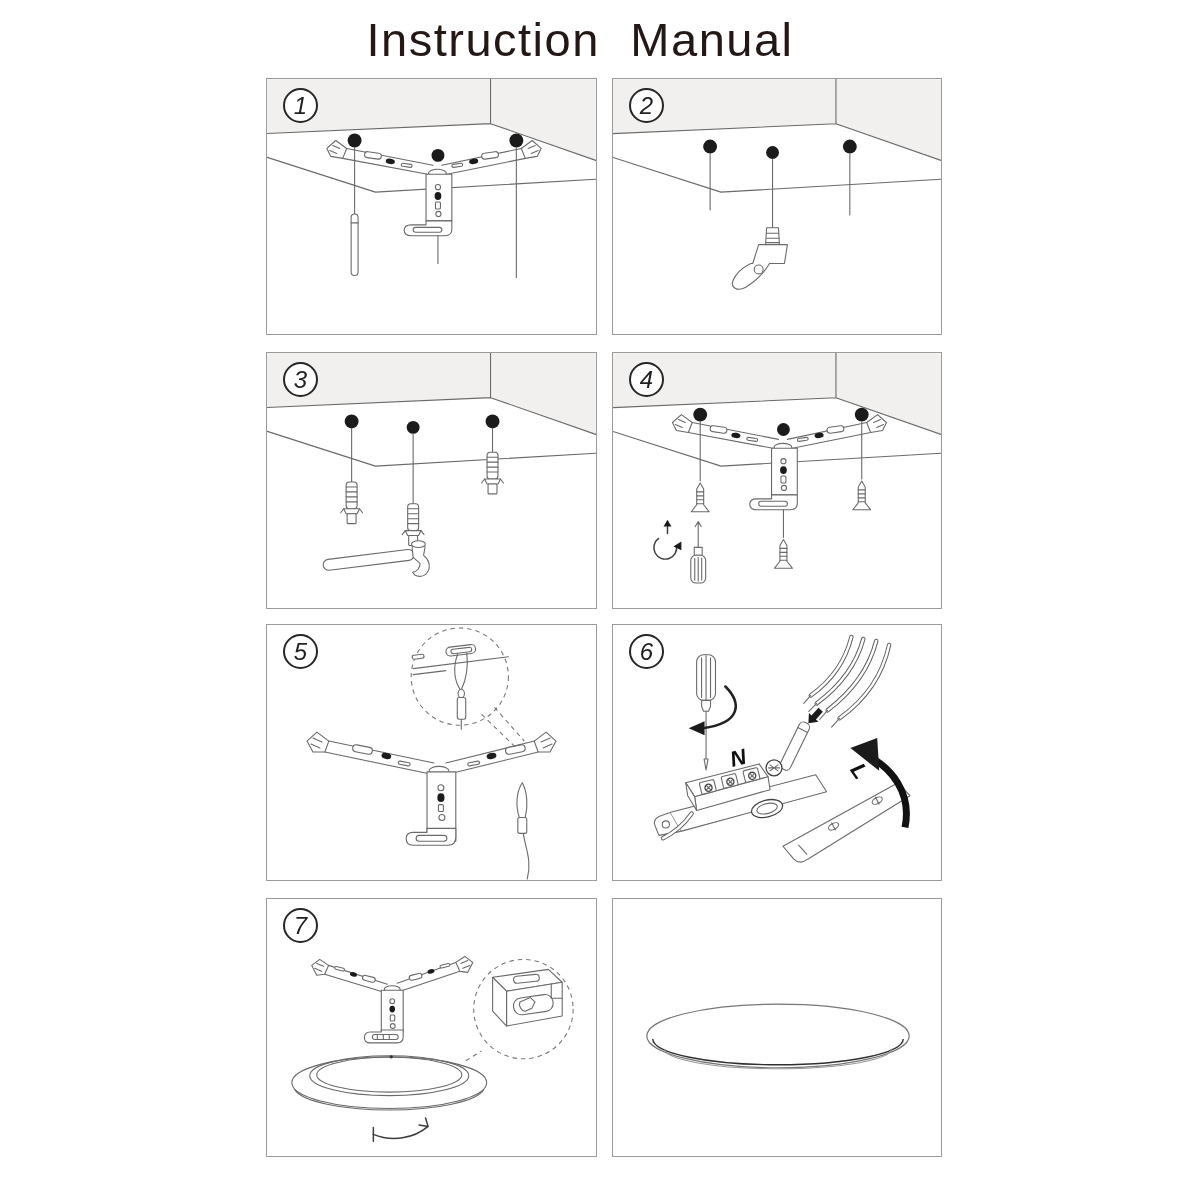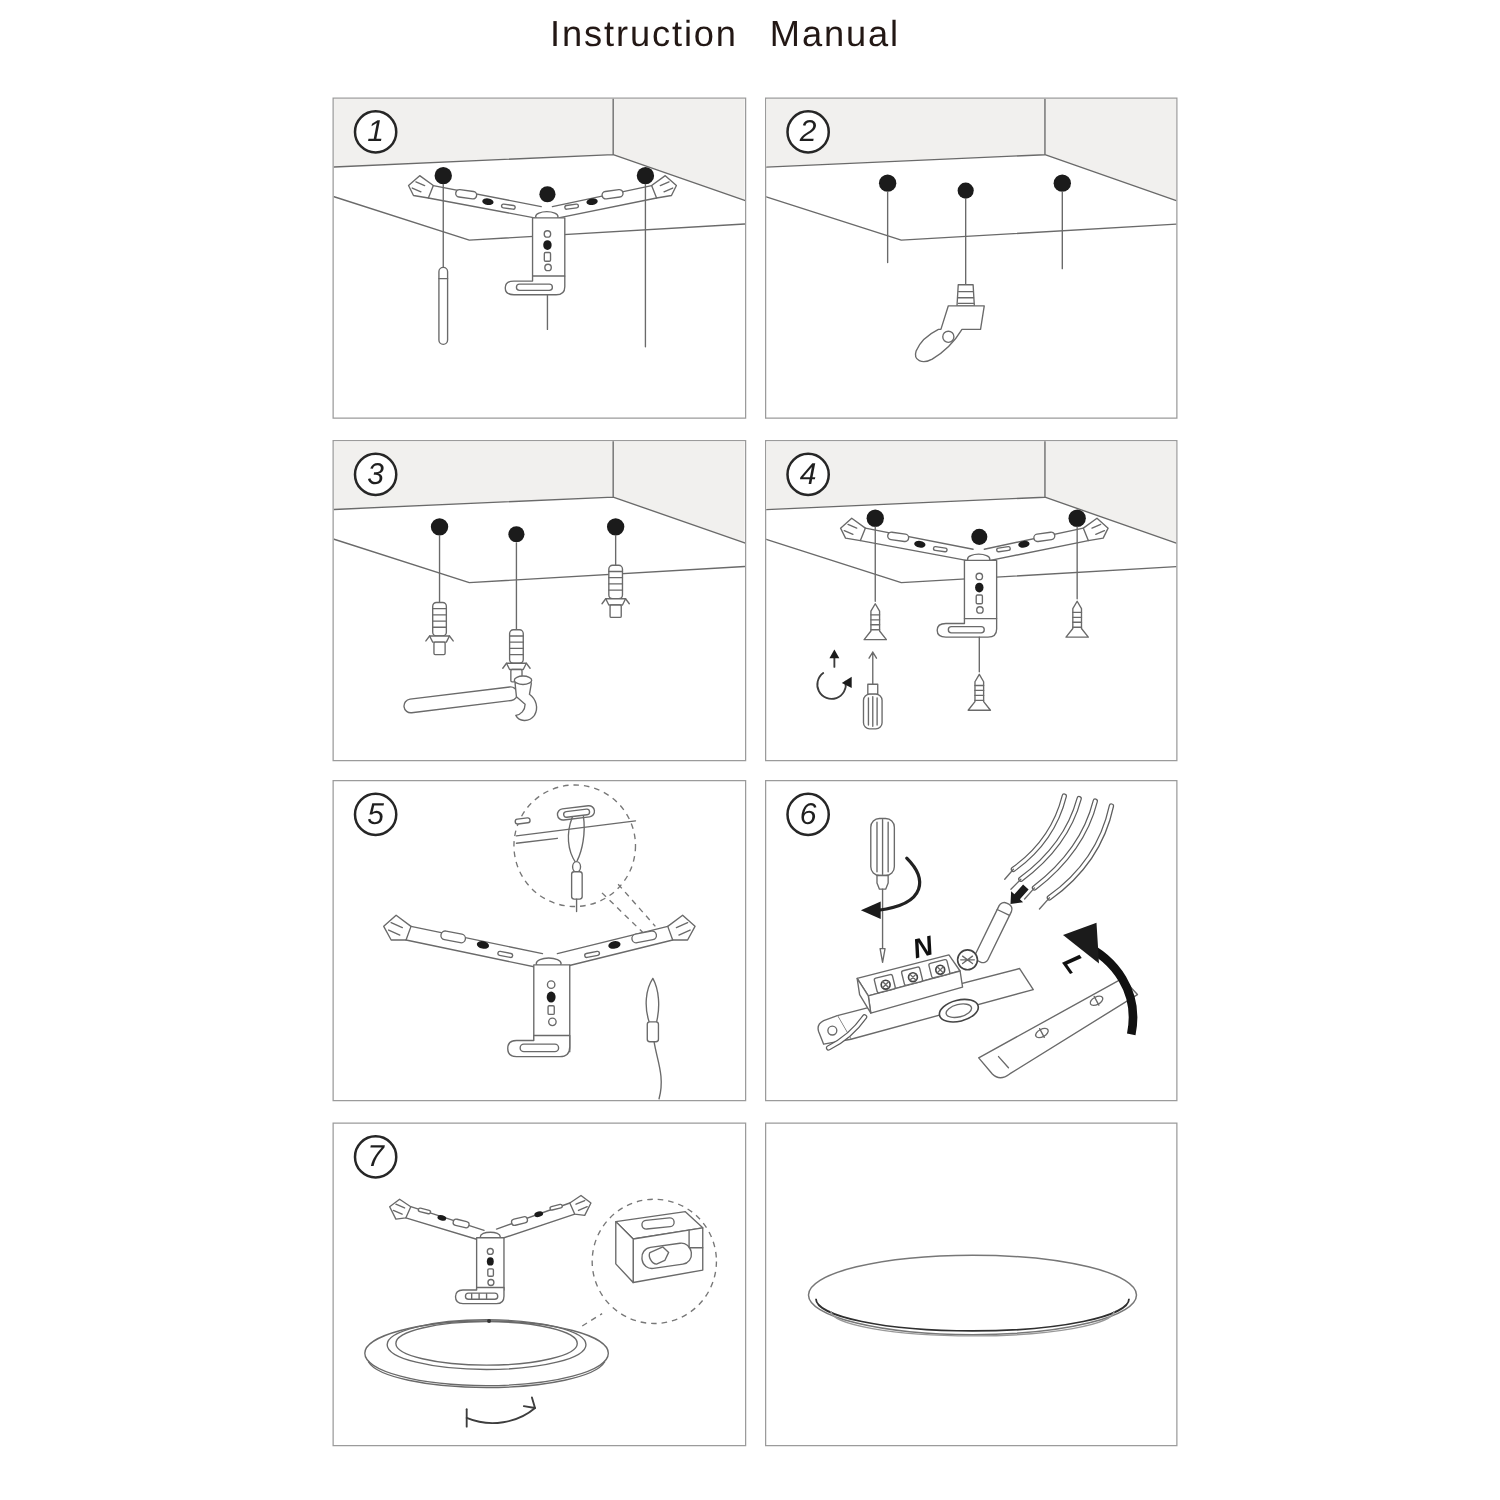--- a/index.html
+++ b/index.html
@@ -1,19 +1,19 @@
 <!DOCTYPE html>
 <html><head>
 <meta charset="utf-8">
 <style>
   html,body{margin:0;padding:0;background:#fff;}
   .page{position:relative;width:1200px;height:1200px;background:#fff;overflow:hidden;
         font-family:"Liberation Sans",sans-serif;}
   .title{position:absolute;top:12px;left:0;width:1160px;text-align:center;
-         font-size:29px;font-weight:500;color:#231815;letter-spacing:1.5px;word-spacing:16px;}
+         font-size:47px;font-weight:500;color:#231815;letter-spacing:1.5px;word-spacing:16px;}
   .panel{position:absolute;background:#fff;border:1px solid #9b9b9b;box-sizing:border-box;}
   .p1{left:266px;top:78px;width:331px;height:257px;}
   .p2{left:612px;top:78px;width:330px;height:257px;}
   .p3{left:266px;top:352px;width:331px;height:257px;}
   .p4{left:612px;top:352px;width:330px;height:257px;}
   .p5{left:266px;top:624px;width:331px;height:257px;}
   .p6{left:612px;top:624px;width:330px;height:257px;}
   .p7{left:266px;top:898px;width:331px;height:259px;}
   .p8{left:612px;top:898px;width:330px;height:259px;}
   .badge{position:absolute;left:16px;top:9px;width:31px;height:31px;border:2px solid #262626;

